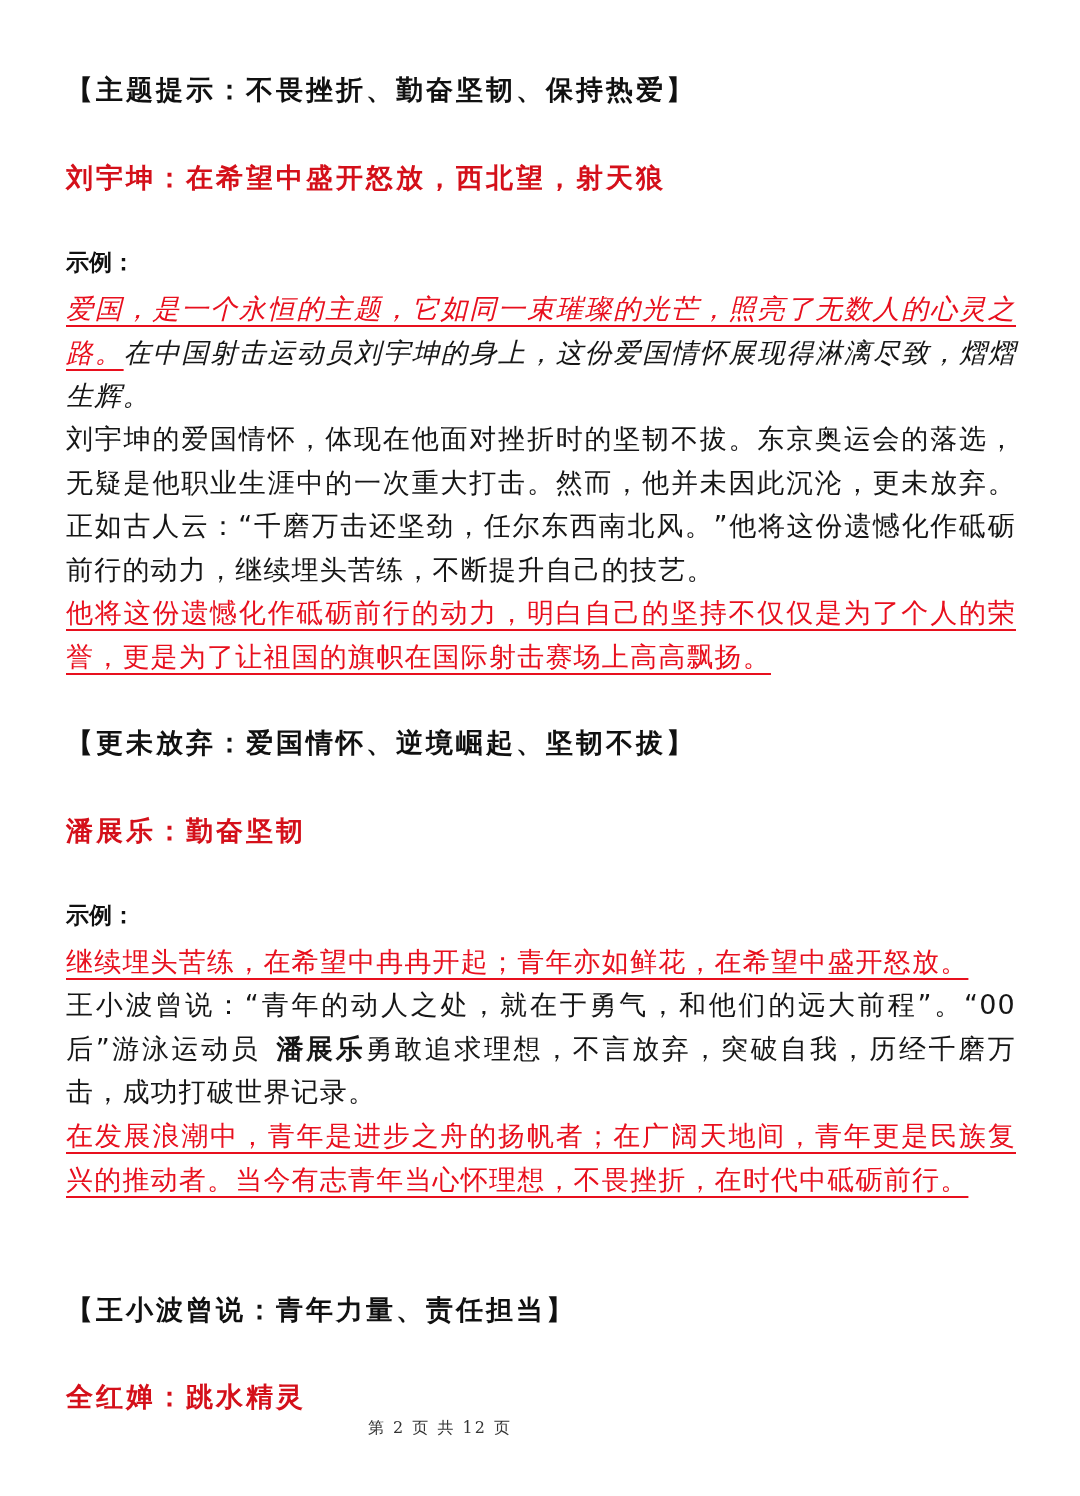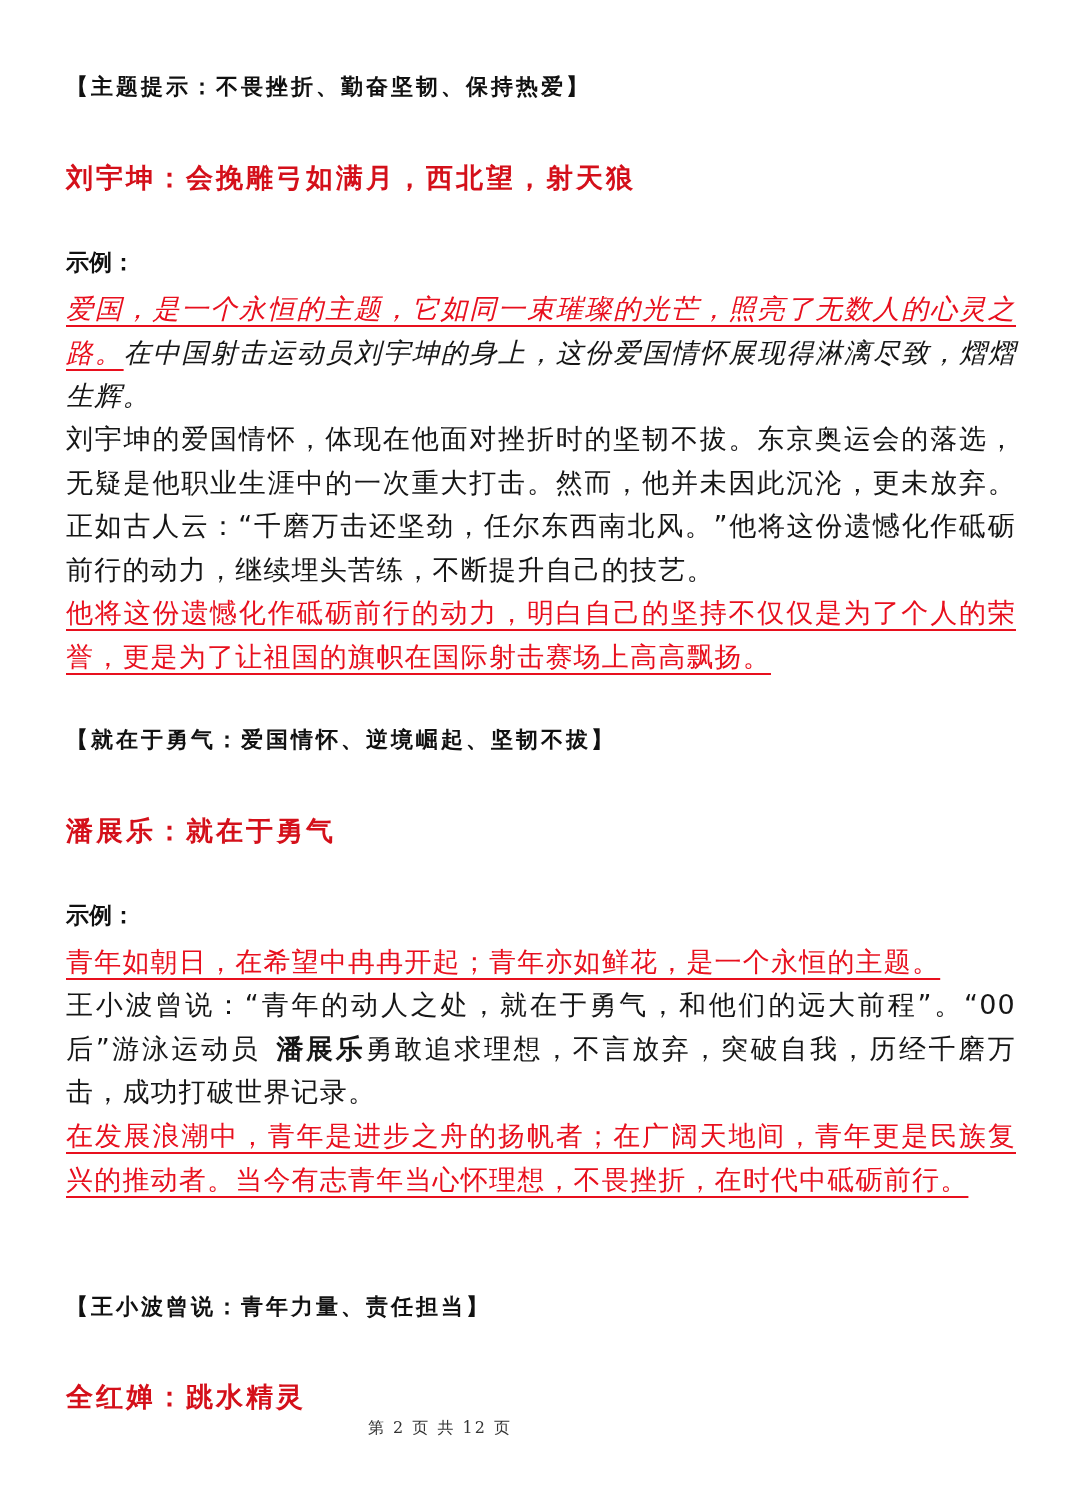--- a/index.html
+++ b/index.html
@@ -1,55 +1,55 @@
 <!DOCTYPE html>
 <html><head>
 <meta charset="utf-8">
 <style>
   html, body { margin: 0; padding: 0; background: #ffffff; }
   body { width: 1080px; height: 1496px; position: relative; overflow: hidden;
          font-family: "DejaVu Sans", "Liberation Sans", sans-serif; color: #111111; }
-  .theme { position: absolute; left: 66px; font-size: 22px; font-weight: bold; letter-spacing: 3px; color: #111; white-space: nowrap; }
+  .theme { position: absolute; left: 66px; font-size: 27px; font-weight: bold; letter-spacing: 3px; color: #111; white-space: nowrap; }
   .athlete { position: absolute; left: 66px; font-size: 27px; font-weight: bold; letter-spacing: 3px; color: #d4101a; white-space: nowrap; }
   .label { position: absolute; left: 66px; font-size: 23px; font-weight: bold; color: #111; }
   .para { position: absolute; left: 66px; width: 950px; font-size: 27px; line-height: 43.5px; letter-spacing: 1.2px; text-align: justify; }
   .red { color: #e8101e; text-decoration: underline; text-decoration-color: #e8101e; text-underline-offset: 7px; text-decoration-thickness: 2px; }
   .black { color: #161616; }
   .bold { font-weight: bold; margin-left: 16px; }
   .footer { position: absolute; left: 0; width: 880px; top: 1418px; text-align: center; font-family: "DejaVu Serif", "Liberation Serif", serif; font-size: 16px; color: #333; letter-spacing: 2px; }
 </style>
 </head>
 <body>
 
 <div class="theme" style="top:72px;">【主题提示：不畏挫折、勤奋坚韧、保持热爱】</div>
 
-<div class="athlete" style="top:160px;">刘宇坤：会挽雕弓如满月，西北望，射天狼</div>
+<div class="athlete" style="top:160px;">刘宇坤：在希望中盛开怒放，西北望，射天狼</div>
 
 <div class="label" style="top:247px;">示例：</div>
 
 <div class="para" style="top:287px;font-style:italic;">
   <span class="red">爱国，是一个永恒的主题，它如同一束璀璨的光芒，照亮了无数人的心灵之路。</span><span class="black">在中国射击运动员刘宇坤的身上，这份爱国情怀展现得淋漓尽致，熠熠生辉。</span>
 </div>
 
 <div class="para" style="top:417px;">
   <span class="black">刘宇坤的爱国情怀，体现在他面对挫折时的坚韧不拔。东京奥运会的落选，无疑是他职业生涯中的一次重大打击。然而，他并未因此沉沦，更未放弃。正如古人云：“千磨万击还坚劲，任尔东西南北风。”他将这份遗憾化作砥砺前行的动力，继续埋头苦练，不断提升自己的技艺。</span>
 </div>
 
 <div class="para" style="top:591px;">
   <span class="red">他将这份遗憾化作砥砺前行的动力，明白自己的坚持不仅仅是为了个人的荣誉，更是为了让祖国的旗帜在国际射击赛场上高高飘扬。</span>
 </div>
 
-<div class="theme" style="top:725px;">【就在于勇气：爱国情怀、逆境崛起、坚韧不拔】</div>
+<div class="theme" style="top:725px;">【更未放弃：爱国情怀、逆境崛起、坚韧不拔】</div>
 
-<div class="athlete" style="top:813px;">潘展乐：就在于勇气</div>
+<div class="athlete" style="top:813px;">潘展乐：勤奋坚韧</div>
 
 <div class="label" style="top:900px;">示例：</div>
 
 <div class="para" style="top:940px;">
-  <span class="red">青年如朝日，在希望中冉冉开起；青年亦如鲜花，是一个永恒的主题。</span>
+  <span class="red">继续埋头苦练，在希望中冉冉开起；青年亦如鲜花，在希望中盛开怒放。</span>
 </div>
 
 <div class="para" style="top:983px;">
   <span class="black">王小波曾说：“青年的动人之处，就在于勇气，和他们的远大前程”。“00后”游泳运动员</span><span class="black bold">潘展乐</span><span class="black">勇敢追求理想，不言放弃，突破自我，历经千磨万击，成功打破世界记录。</span>
 </div>
 
 <div class="para" style="top:1114px;">
   <span class="red">在发展浪潮中，青年是进步之舟的扬帆者；在广阔天地间，青年更是民族复兴的推动者。当今有志青年当心怀理想，不畏挫折，在时代中砥砺前行。</span>
 </div>
 

